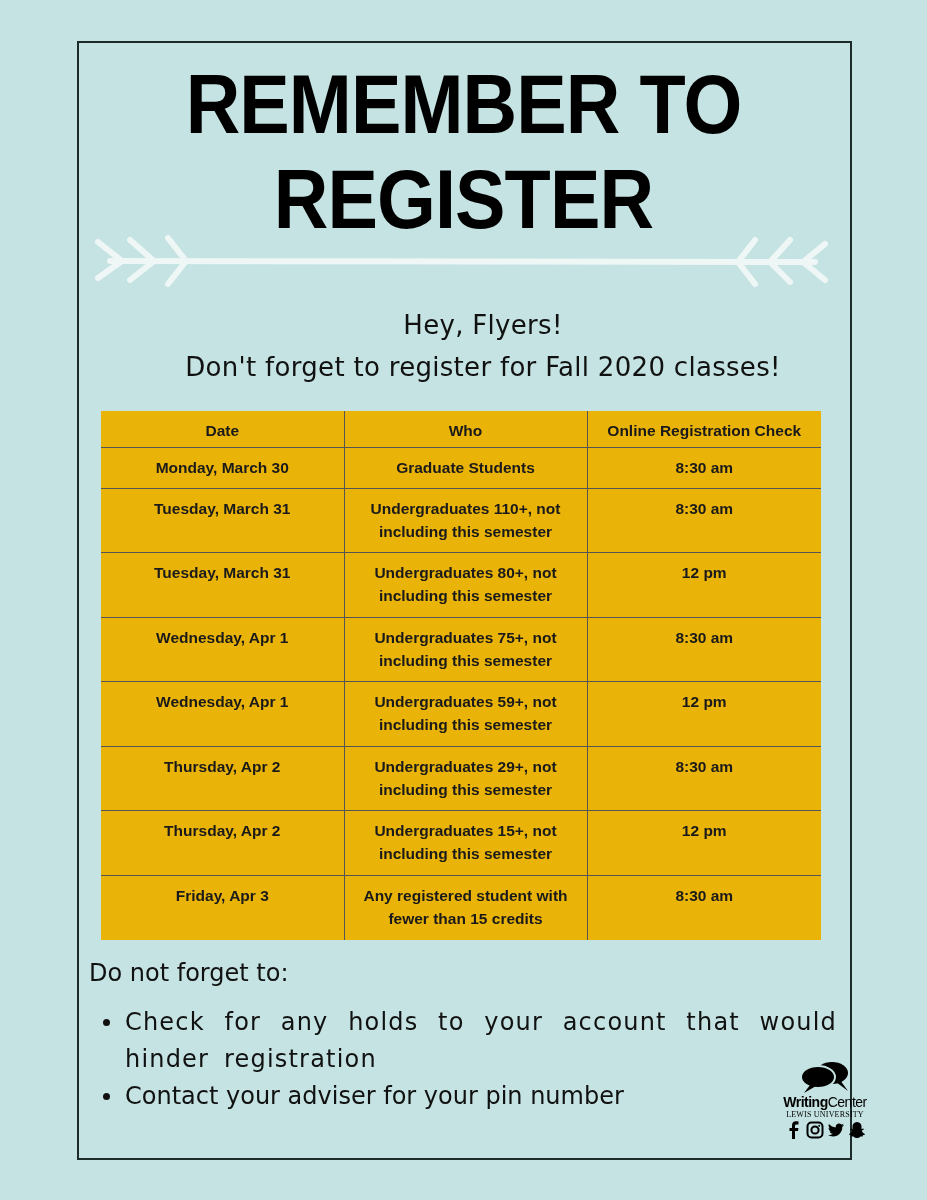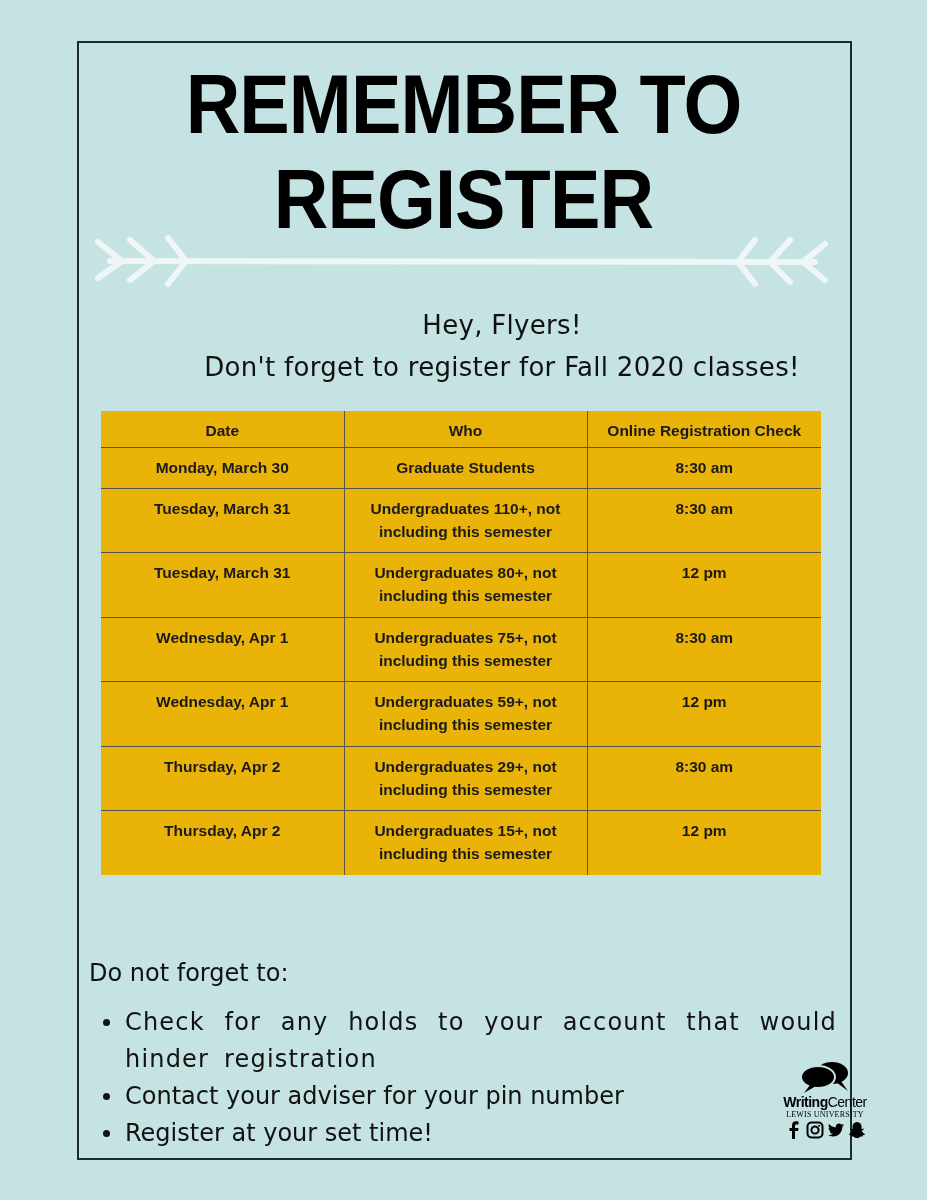--- a/index.html
+++ b/index.html
@@ -31,21 +31,21 @@
   }
   .title.l1 { top: 60px; }
   .title.l2 { top: 155px; }
   .divider-arrow {
     position: absolute;
     left: 90px; top: 228px;
     width: 745px; height: 60px;
   }
   .intro {
     position: absolute;
-    left: 87px; width: 830px;
+    left: 68px; width: 830px;
     text-align: center;
     font-family: "DejaVu Sans", sans-serif;
     font-size: 26px;
     color: #111;
     letter-spacing: 0.3px;
   }
   .intro.l1 { top: 310px; }
   .intro.l2 { top: 352px; }
   table.schedule {
     position: absolute;
@@ -194,37 +194,38 @@
     <tr class="double">
       <td>Thursday, Apr 2</td>
       <td>Undergraduates 29+, not including this semester</td>
       <td>8:30 am</td>
     </tr>
     <tr class="double">
       <td>Thursday, Apr 2</td>
       <td>Undergraduates 15+, not including this semester</td>
       <td>12 pm</td>
     </tr>
+    <tr class="double">
+      <td>Friday, Apr 3</td>
+      <td>Any registered student with fewer than 15 credits</td>
+      <td>8:30 am</td>
+    </tr>
   </tbody>
 </table>
 
 <div class="reminders">
   <div>Do not forget to:</div>
   <ul>
     <li class="first">
       <span class="bullet"></span>
       <span>Check for any holds to your account that would hinder registration</span>
     </li>
     <li>
       <span class="bullet"></span>
       <span>Contact your adviser for your pin number</span>
-    </li>
-    <li>
-      <span class="bullet"></span>
-      <span>Register at your set time!</span>
     </li>
   </ul>
 </div>
 
 <div class="logo">
   <svg class="bubbles" width="54" height="34" viewBox="0 0 54 34">
     <ellipse cx="34" cy="13" rx="16" ry="11" fill="#000"></ellipse>
     <path d="M42 20 L50 31 L38 22 Z" fill="#000"></path>
     <ellipse cx="20" cy="17" rx="17" ry="11" fill="#000" stroke="#c4e3e2" stroke-width="2"></ellipse>
     <path d="M12 25 L6 33 L18 26 Z" fill="#000"></path>

